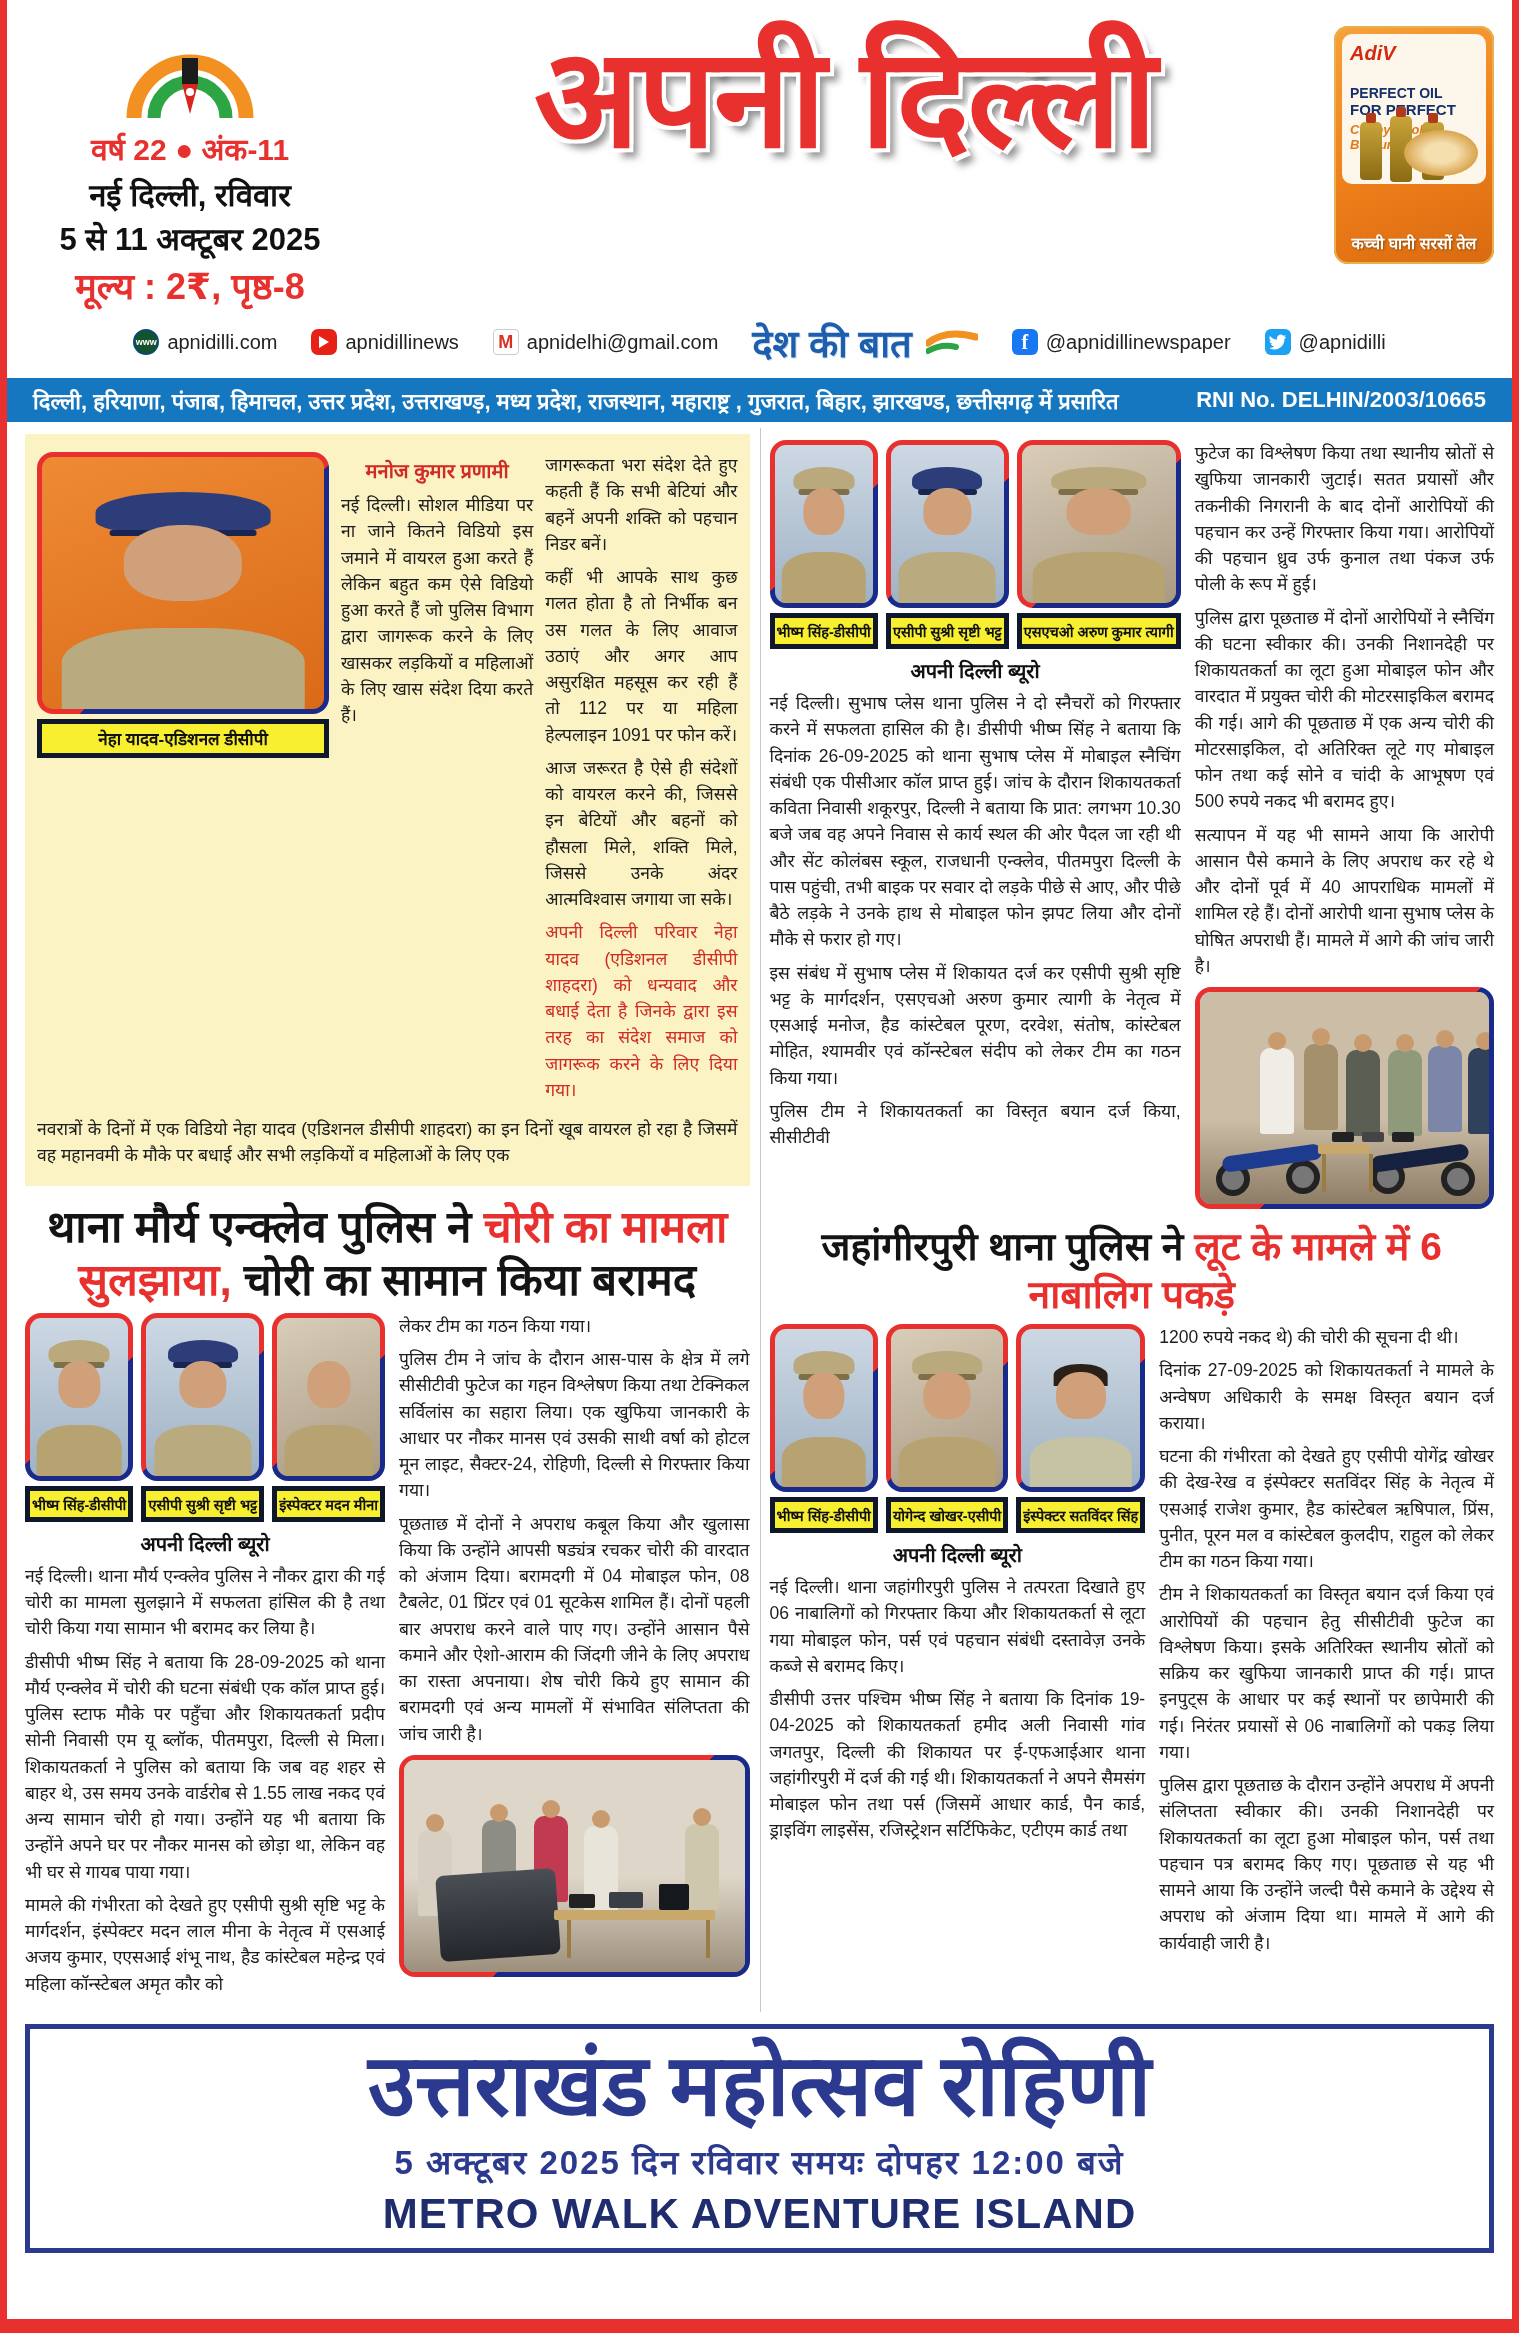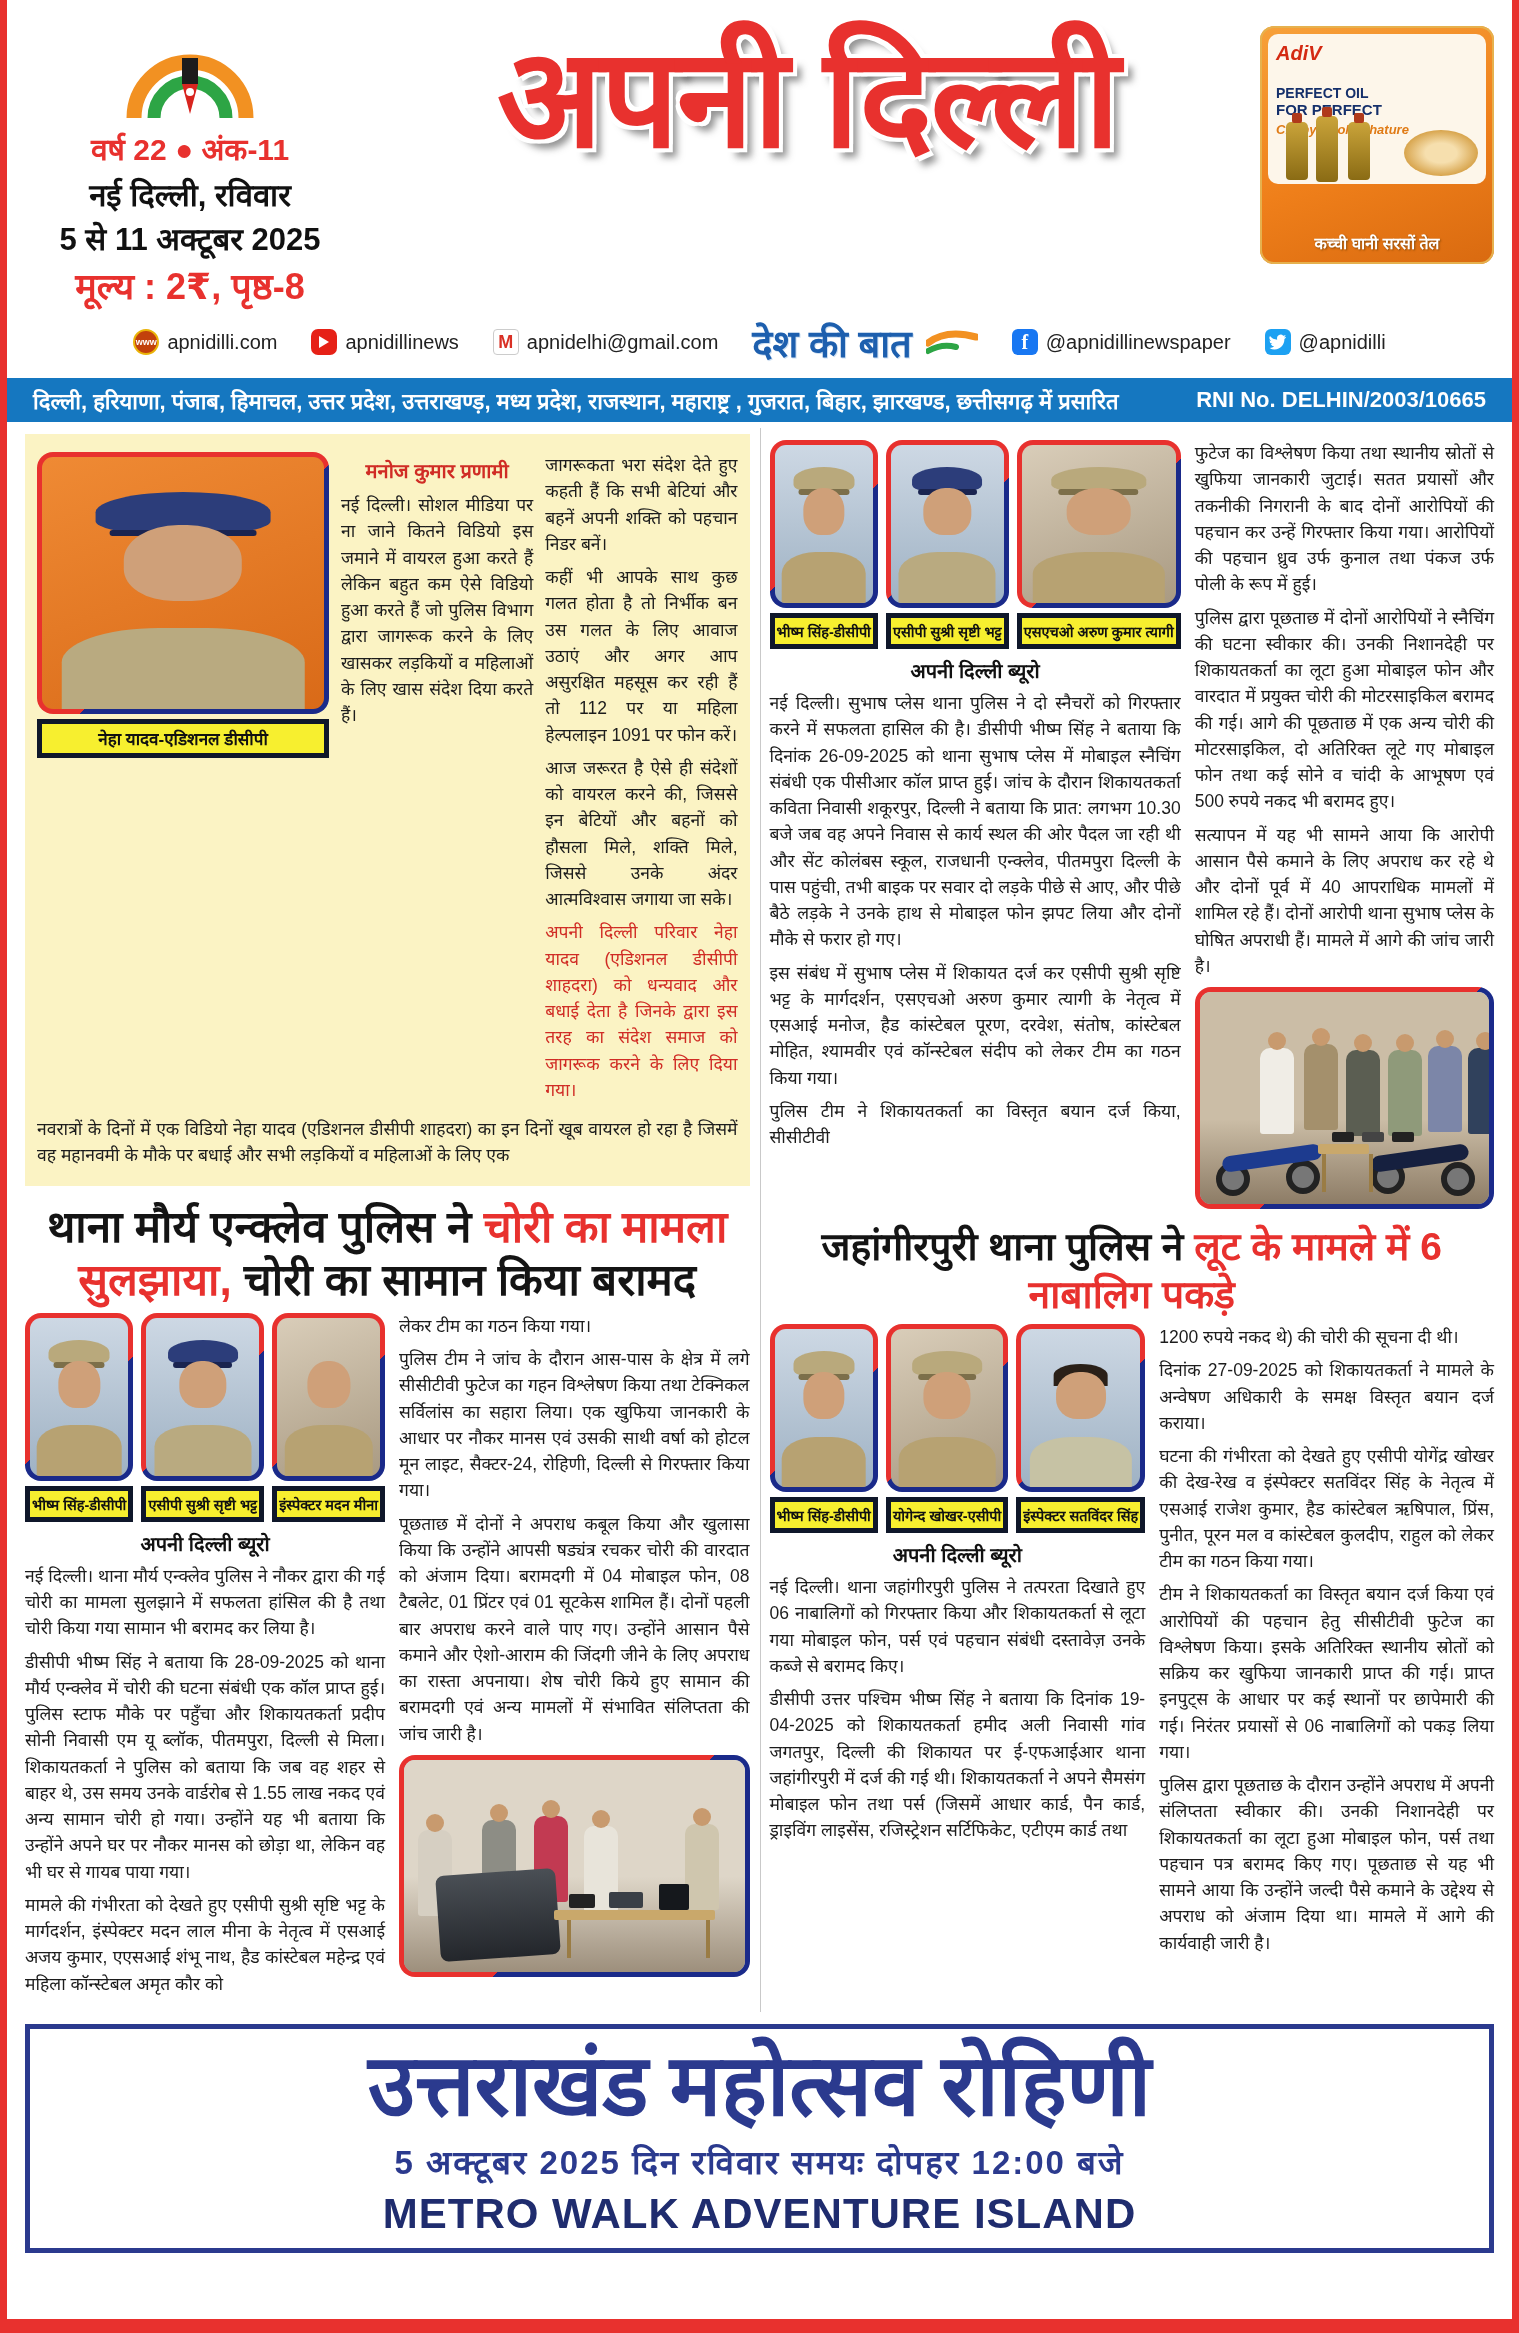--- a/index.html
+++ b/index.html
@@ -12,38 +12,38 @@
   .edition-block { width:330px; text-align:center; flex:0 0 auto; padding-top:4px; }
   .logo-svg { display:block; margin:0 auto 6px auto; }
   .ed-line1 { color:#e8312e; font-weight:800; font-size:30px; }
   .ed-line2 { color:#111; font-weight:800; font-size:31px; margin-top:4px; }
   .ed-line3 { color:#111; font-weight:800; font-size:31px; margin-top:2px; }
   .ed-line4 { color:#e8312e; font-weight:800; font-size:36px; margin-top:2px; }
   .masthead-wrap { flex:1 1 auto; text-align:center; min-width:0; }
   .masthead { font-size:138px; line-height:1.05; font-weight:800; color:#e8312e; letter-spacing:-2px;
               text-shadow:-4px -4px 0 #fff, 4px -4px 0 #fff, -4px 4px 0 #fff, 4px 4px 0 #fff, 8px 9px 7px rgba(60,60,60,.55);
               white-space:nowrap; }
-  .oil-ad { flex:0 0 auto; width:234px; height:238px; border-radius:14px; padding:8px;
+  .oil-ad { flex:0 0 auto; width:160px; height:238px; border-radius:14px; padding:8px;
             background:linear-gradient(160deg,#f7a13a,#ef7f1a 55%,#d96a10); box-shadow:0 0 0 2px #e6b14e inset; position:relative; overflow:hidden; }
   .oil-inner { background:#fdf6ea; border-radius:10px; height:150px; padding:8px 8px 4px 8px; position:relative; }
   .oil-brand { color:#d42a12; font-weight:800; font-size:20px; font-style:italic; }
   .oil-l1 { color:#15306b; font-weight:800; font-size:14px; margin-top:20px; }
   .oil-l2 { color:#15306b; font-weight:800; font-size:15px; }
   .oil-script { color:#e07b16; font-style:italic; font-weight:700; font-size:13px; margin-top:4px; }
   .bottle { position:absolute; bottom:4px; width:22px; height:58px; background:linear-gradient(#caa43a,#8a6b14); border-radius:5px 5px 4px 4px; }
   .bottle:before { content:""; position:absolute; top:-9px; left:6px; width:10px; height:10px; background:#b03a1a; border-radius:2px; }
   .bottle.b1 { left:18px; } .bottle.b2 { left:48px; height:66px; bottom:2px; } .bottle.b3 { left:80px; }
   .oil-plate { position:absolute; right:8px; bottom:8px; width:74px; height:46px; background:radial-gradient(ellipse at center,#f6dfae 30%,#d8a54e 70%,#b77f2c); border-radius:50%; }
   .oil-footer { color:#fff; font-weight:800; font-size:16px; text-align:center; margin-top:48px; text-shadow:1px 1px 2px #8a4a08; }
 
   
   .social-row { display:flex; align-items:center; justify-content:center; gap:34px; padding:6px 10px 8px 10px; }
   .social-item { display:flex; align-items:center; gap:8px; font-size:20px; color:#222; font-weight:500; }
   .ic { width:26px; height:26px; border-radius:6px; display:inline-flex; align-items:center; justify-content:center; flex:0 0 auto; }
-  .ic-globe { border-radius:50%; background:#c2410c; color:#fff; font-size:9px; font-weight:800; border:2px solid #eab308; }
+  .ic-globe { border-radius:50%; background:#14532d; color:#fff; font-size:9px; font-weight:800; border:2px solid #0c4a6e; }
   .ic-yt { background:#e62117; position:relative; border-radius:7px; }
   .ic-yt:before { content:""; border-left:10px solid #fff; border-top:6px solid transparent; border-bottom:6px solid transparent; }
   .ic-gmail { background:#fff; border:1px solid #ccc; color:#d93025; font-weight:800; font-size:18px; border-radius:4px; }
   .ic-fb { background:#1877f2; color:#fff; font-weight:800; font-size:20px; font-family:"Liberation Serif",serif; }
   .ic-tw { background:#1da1f2; }
   .tagline-block { display:flex; align-items:center; gap:14px; }
   .tagline { color:#1d5fae; font-weight:800; font-size:38px; text-shadow:1px 1px 0 #cfe0f2; }
 
   
   .regions-bar { background:#1577c0; color:#fff; display:flex; justify-content:space-between; align-items:center;

